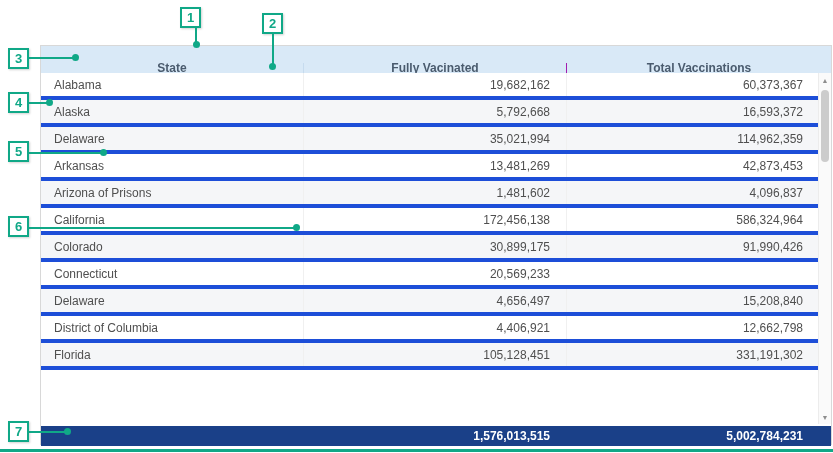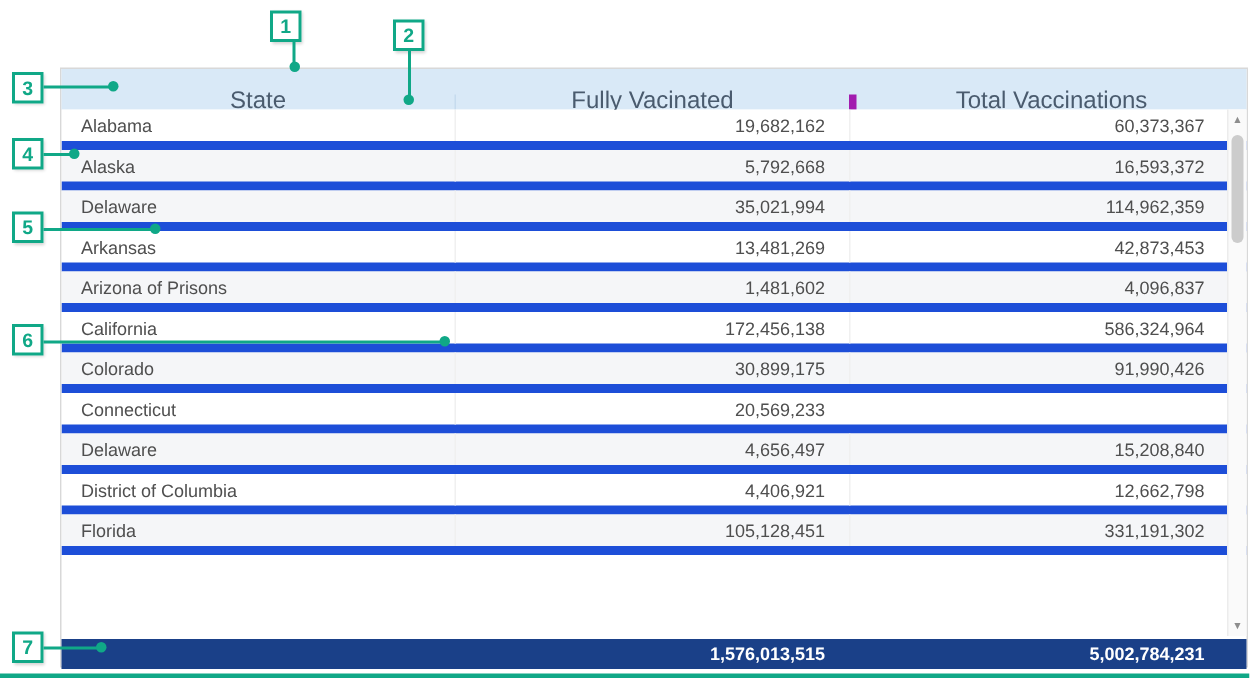--- a/index.html
+++ b/index.html
@@ -12,26 +12,26 @@
   }
   *{margin:0;padding:0;}
   body{font-family:"Liberation Sans",sans-serif;background:#fff;}
   .stage{position:relative;width:833px;height:453px;background:#fff;overflow:hidden;}
 
   
   .table-widget{position:absolute;left:40px;top:45px;width:792px;height:400px;
     border:1px solid #d8d8d8;box-sizing:border-box;background:#fff;}
   .thead{position:absolute;left:0;top:0;right:0;height:27px;display:flex;background:var(--header-bg);}
   .th{box-sizing:border-box;display:flex;align-items:center;justify-content:center;
-    font-size:16px;font-weight:400;color:var(--header-text);cursor:pointer;margin-top:17px;}
+    font-size:12px;font-weight:700;color:var(--header-text);cursor:pointer;margin-top:17px;}
   .th.c1{width:262px;}
   .th.c2{width:263px;border-left:1px solid #c6dbee;}
-  .th.c3{flex:1;border-left:5px solid #a21caf;}
+  .th.c3{flex:1;border-left:1px solid #a21caf;}
   .tbody{position:absolute;left:0;top:27px;right:0;height:351px;overflow:hidden;}
-  .trow{display:flex;height:27px;box-sizing:border-box;border-bottom:6px solid #1d4ed8;background:#fff;}
+  .trow{display:flex;height:27px;box-sizing:border-box;border-bottom:4px solid #1d4ed8;background:#fff;}
   .trow.alt{background:var(--row-alt);}
   .cell{box-sizing:border-box;display:flex;align-items:center;font-size:12px;color:var(--body-text);}
   .cell.state{width:262px;padding-left:13px;}
   .cell.num{justify-content:flex-end;}
   .cell.c2{width:263px;border-left:1px solid #f0f0f0;padding-right:16px;}
   .cell.c3{flex:1;border-left:1px solid #f0f0f0;padding-right:28px;}
   .totals{position:absolute;left:0;top:380px;right:0;height:20px;background:var(--totals-bg);display:flex;}
   .totals .cell{color:#fff;font-weight:700;height:20px;}
   .totals .cell.c2,.totals .cell.c3{border-left:none;}
 

